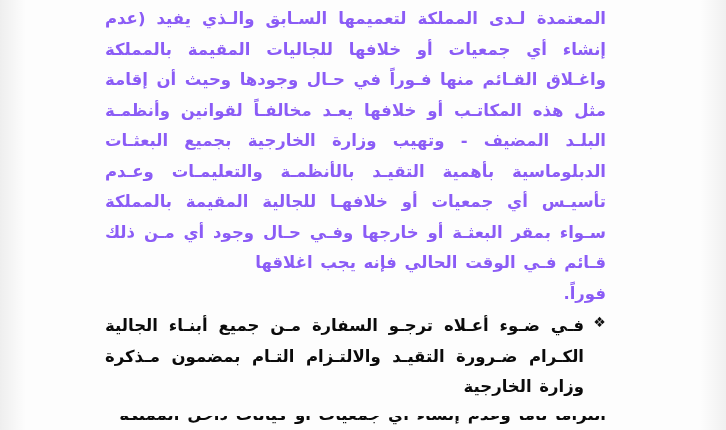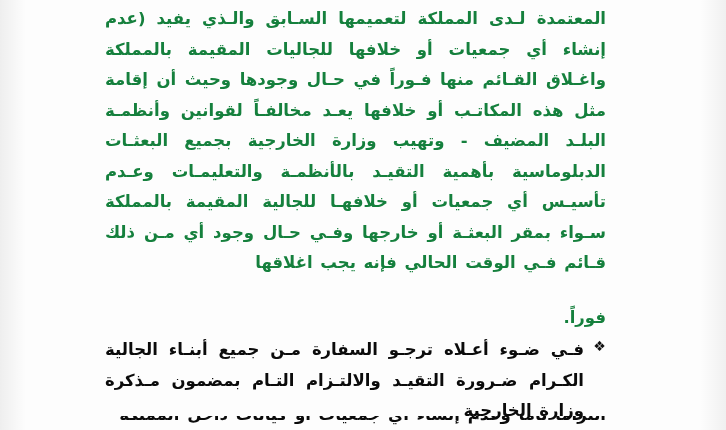--- a/index.html
+++ b/index.html
@@ -23,37 +23,36 @@
   .doc-body {
     position: absolute;
     top: 0;
     left: 0;
     right: 0;
     padding: 4px 120px 0 105px;
     box-sizing: border-box;
   }
   .para {
     margin: 0;
-    color: #15803d;
+    color: #8b5cf6;
     font-weight: bold;
     font-size: 16.5px;
     line-height: 30.5px;
     text-align: justify;
     text-align-last: right;
     direction: rtl;
     letter-spacing: 0.2px;
     word-spacing: 2px;
   }
   .para.p1 {
     margin-bottom: 2px;
   }
   .para.p1 .last-line {
     display: block;
     text-align: right;
-    margin-top: 24px;
   }
   .bullet-para {
     position: relative;
     margin: 0;
     padding-right: 22px;
     color: #0b0b0b;
     font-weight: bold;
     font-size: 16.5px;
     line-height: 30.5px;
     text-align: justify;

